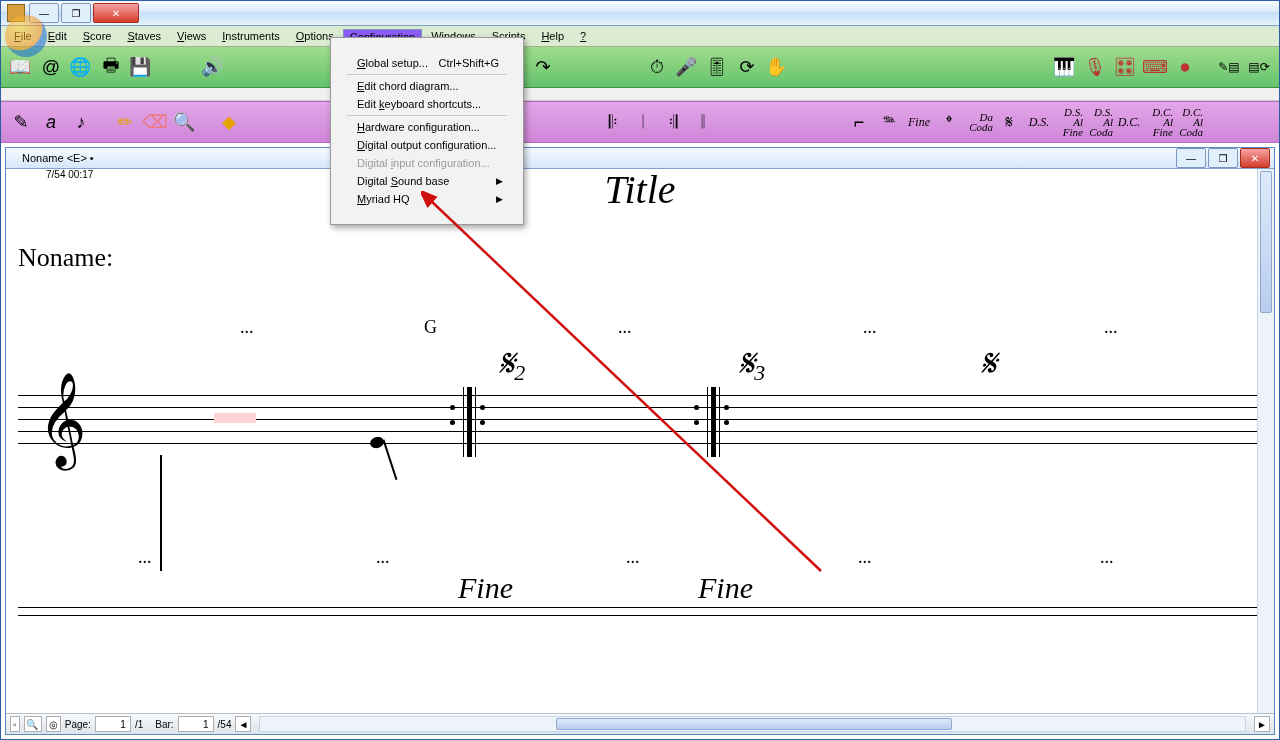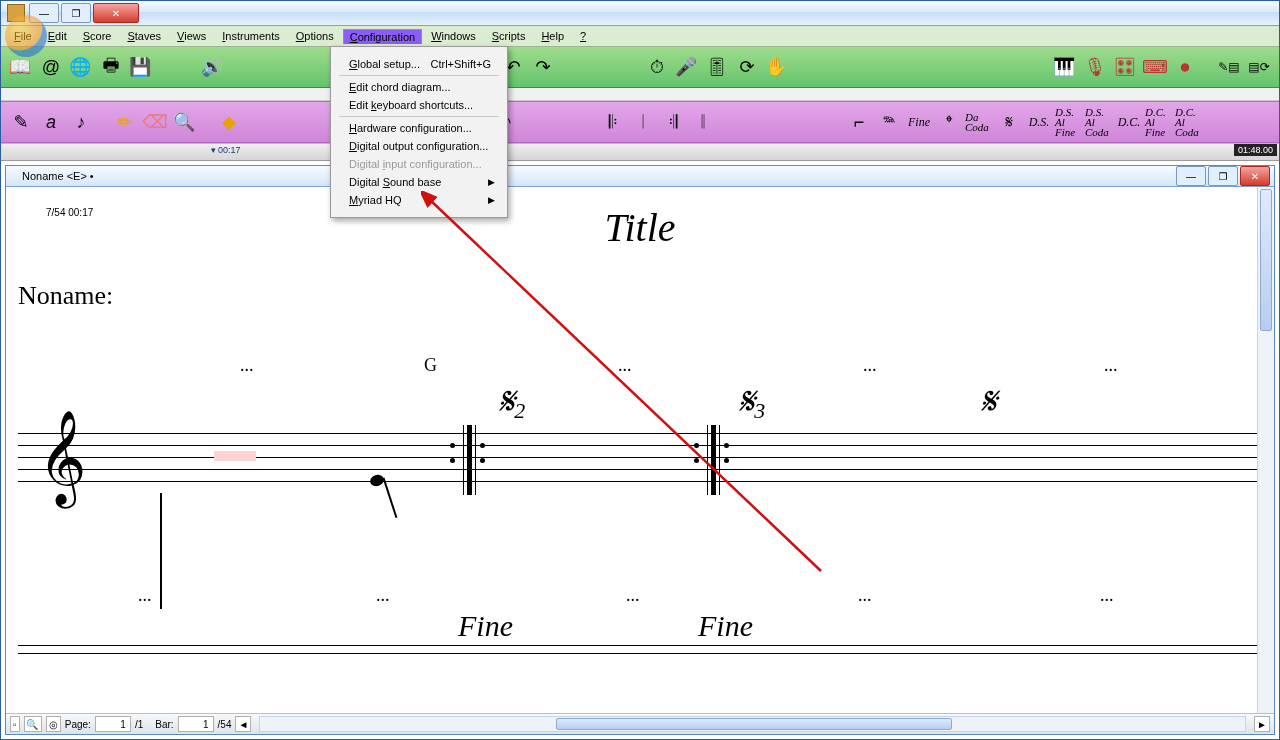--- a/index.html
+++ b/index.html
@@ -21,21 +21,21 @@
 .sep{width:12px}
 .bigsep{flex:0 0 40px}
 .timebar{height:16px;background:linear-gradient(#eee,#d5d5d5);border-top:1px solid #bbb;border-bottom:1px solid #999;position:relative;font-size:9px;color:#1a3d80}
 .timebar .mark{position:absolute;top:1px}
 .timebar .end{position:absolute;right:2px;top:0;background:#222;color:#fff;padding:1px 4px;font-size:9px}
 .subwin{flex:1;margin:4px;border:1px solid #5a8ac6;display:flex;flex-direction:column;min-height:0}
 .subtitle{height:20px;background:linear-gradient(#f7fbff,#d5e6fa);display:flex;align-items:center;padding:0 4px;border-bottom:1px solid #7da2ce}
 .subtitle .t{flex:1;color:#000}
 .scorewrap{flex:1;position:relative;overflow:hidden;background:#fff}
 .score{position:absolute;inset:0;padding:0 12px;overflow:hidden}
-.score .pageinfo{font-size:10px;color:#000;margin:20px 0 0 28px}
+.score .pageinfo{font-size:10px;color:#000;margin:0 0 0 28px}
 .score .bigtitle{font:italic 40px "Times New Roman",serif;text-align:center;margin-top:-14px}
 .score .remarks{font:26px "Times New Roman",serif;margin:30px 0 0 0}
 .chordrow{position:relative;height:24px;margin-top:44px;font:18px "Times New Roman",serif}
 .chordrow span{position:absolute}
 .segno-row{position:relative;height:44px}
 .segno{position:absolute;font:italic 38px "Times New Roman",serif}
 .segno sub{font-size:22px;font-style:italic;vertical-align:-4px}
 .staff{position:relative;height:70px;margin-top:2px}
 .staff .line{position:absolute;left:0;right:0;height:1px;background:#000}
 .clef{position:absolute;left:20px;top:-14px;font:82px "Times New Roman",serif}
@@ -54,31 +54,31 @@
 .staff2{position:relative;height:8px;margin-top:2px}
 .staff2 .line{position:absolute;left:0;right:0;height:1px;background:#000}
 .vline{position:absolute;width:2px;background:#000}
 .vscroll{position:absolute;right:0;top:0;bottom:0;width:16px;background:#eef3fa;border-left:1px solid #c4d5ea}
 .vscroll .thumb{position:absolute;left:2px;right:2px;top:2px;height:140px;background:linear-gradient(#dfeafb,#b8cdee);border:1px solid #8fa9cf;border-radius:2px}
 .statusbar{height:20px;background:linear-gradient(#f7f9fb,#dde3ea);border-top:1px solid #b8c0c8;display:flex;align-items:center;padding:0 4px;gap:4px;font-size:10px}
 .statusbar .box{border:1px solid #b0b0b0;background:#fff;padding:0 2px;height:14px;display:flex;align-items:center}
 .statusbar input{width:26px;border:none;font-size:10px;text-align:right;background:transparent}
 .statusbar .scrolltrack{flex:1;height:14px;background:#eef3fa;border:1px solid #c4d5ea;position:relative;margin:0 4px}
 .statusbar .scrolltrack .th{position:absolute;left:30%;width:40%;top:1px;bottom:1px;background:linear-gradient(#dfeafb,#b8cdee);border:1px solid #8fa9cf;border-radius:2px}
-.dropdown{position:absolute;left:329px;top:45px;width:160px;background:#f2f2f2;border:1px solid #9a9a9a;box-shadow:2px 3px 6px rgba(0,0,0,.35);padding:8px;z-index:50}
+.dropdown{position:absolute;left:329px;top:36px;width:160px;background:#f2f2f2;border:1px solid #9a9a9a;box-shadow:2px 3px 6px rgba(0,0,0,.35);padding:16px;z-index:50}
 .dropdown .row{padding:3px 18px 3px 10px;white-space:nowrap;position:relative}
 .dropdown .row.disabled{color:#9a9a9a}
 .dropdown .row .sc{position:absolute;right:8px}
 .dropdown .row .arrow{position:absolute;right:4px;top:4px;font-size:9px}
 .dropdown hr{border:none;border-top:1px solid #c8c8c8;margin:2px 0}
 .redarrow{position:absolute;left:420px;top:190px;pointer-events:none;z-index:60}
 .watermark{position:absolute;left:18px;top:6px;font:bold 28px Arial;color:rgba(90,140,200,.28);z-index:1;pointer-events:none;letter-spacing:1px}
 .wmlogo{position:absolute;left:4px;top:14px;width:42px;height:42px;border-radius:50%;background:radial-gradient(circle at 35% 30%,#ffcf3a,#f38a1d 55%,#1767d6 58%);opacity:.55;z-index:1}
 .txtlbl{font:italic 12px "Times New Roman",serif}
-.tb-purple .lbl{font:italic 11px "Times New Roman";text-align:left;line-height:10px}
+.tb-purple .lbl{font:italic 11px "Times New Roman";text-align:right;line-height:10px}
 </style>
 </head>
 <body>
 
 <div class="window">
   <div class="wmlogo"></div>
 
   <div class="titlebar">
     <span class="appicon"></span>
     <div class="winbtns">
@@ -180,24 +180,20 @@
 Al Fine</div>
     <div class="tbtn lbl">D.S.
 Al Coda</div>
     <div class="tbtn txtlbl">D.C.</div>
     <div class="tbtn lbl">D.C.
 Al Fine</div>
     <div class="tbtn lbl">D.C.
 Al Coda</div>
   </div>
 
-  <div class="timebar">
-    <span class="mark" style="left:210px">▾ <span>00:17</span></span>
-    <span class="end">01:48.00</span>
-  </div>
 
   <div class="subwin">
     <div class="subtitle">
       <span class="appicon" style="width:12px;height:12px"></span>
       <span class="t">Noname &lt;E&gt; •</span>
       <div class="winbtns">
         <div class="winbtn">—</div>
         <div class="winbtn">❐</div>
         <div class="winbtn close" style="width:28px">✕</div>
       </div>

